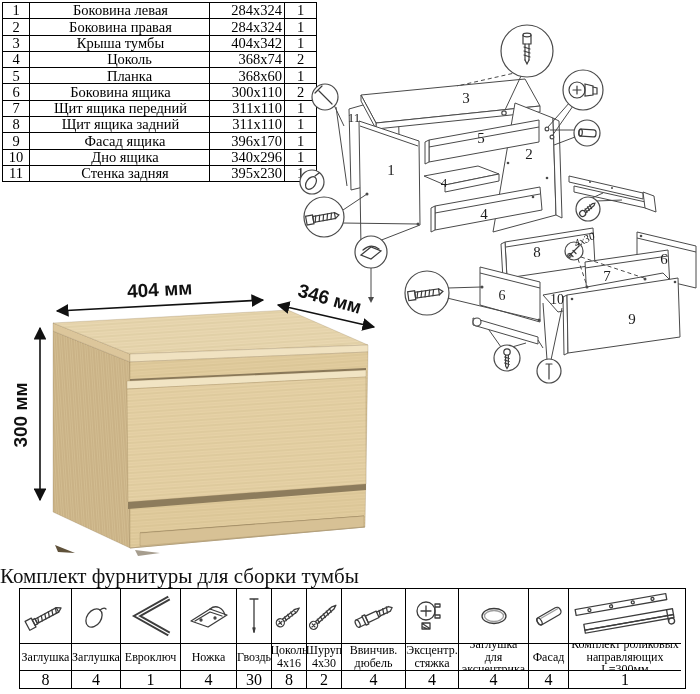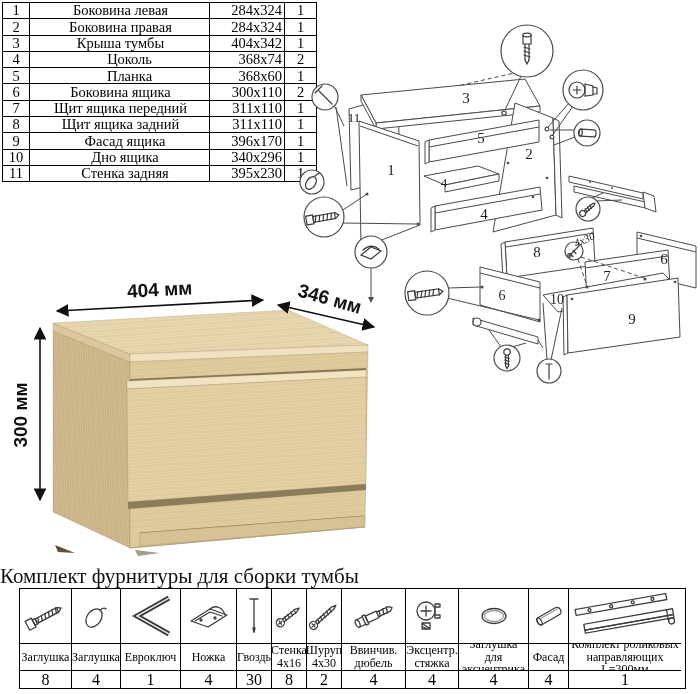--- a/index.html
+++ b/index.html
@@ -460,21 +460,21 @@
             <circle cx="99" cy="38" r="3"></circle>
    <path d="M96,26 v12"></path>
           </g>
         </svg>
       </div>
       <div class="cell row2 lbl">Заглушка</div>
       <div class="cell row2 lbl">Заглушка</div>
       <div class="cell row2 lbl">Евроключ</div>
       <div class="cell row2 lbl">Ножка</div>
       <div class="cell row2 lbl">Гвоздь</div>
-      <div class="cell row2 lbl">Стенка 4x16</div>
+      <div class="cell row2 lbl">Цоколь 4x16</div>
       <div class="cell row2 lbl">Шуруп 4x30</div>
       <div class="cell row2 lbl">Ввинчив. дюбель</div>
       <div class="cell row2 lbl">Эксцентр. стяжка</div>
       <div class="cell row2 lbl">Заглушка для эксцентрика</div>
       <div class="cell row2 lbl">Фасад</div>
       <div class="cell row2 lbl">Комплект роликовых направляющих L=300мм</div>
       <div class="cell row3 qty">8</div>
       <div class="cell row3 qty">4</div>
       <div class="cell row3 qty">1</div>
       <div class="cell row3 qty">4</div>

